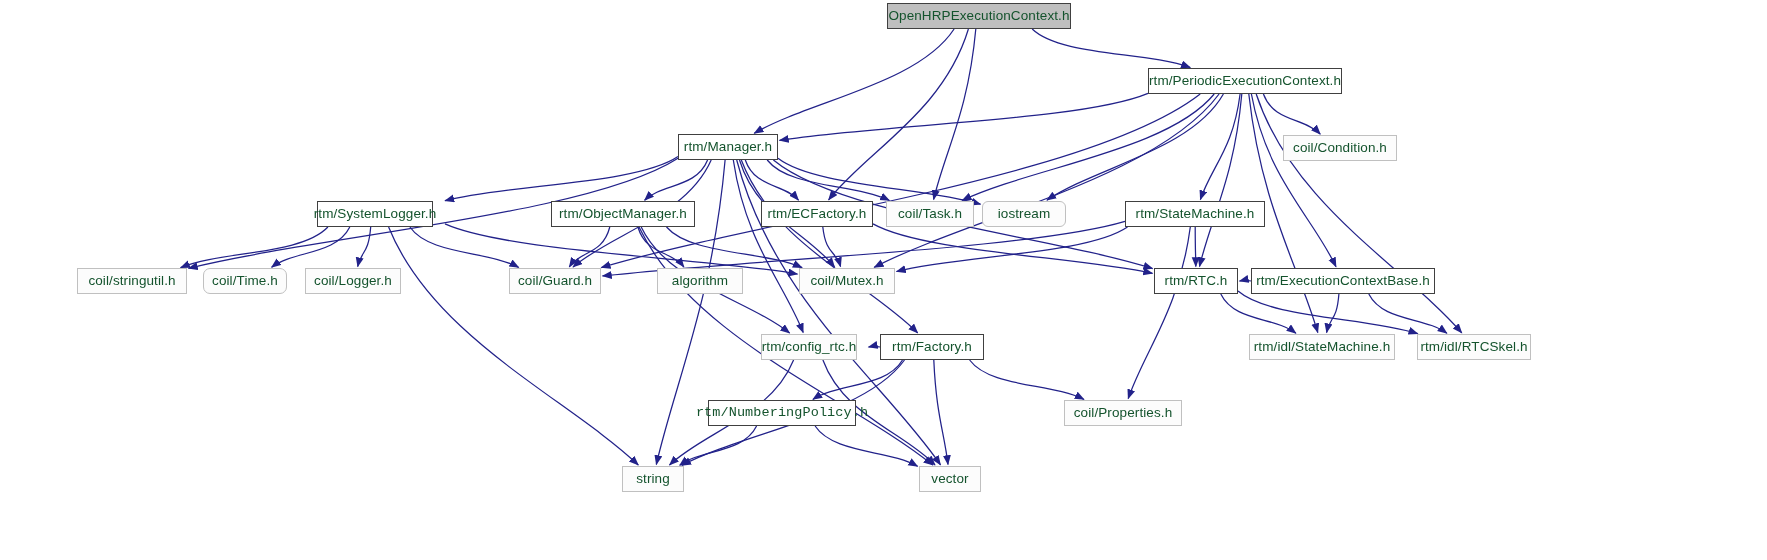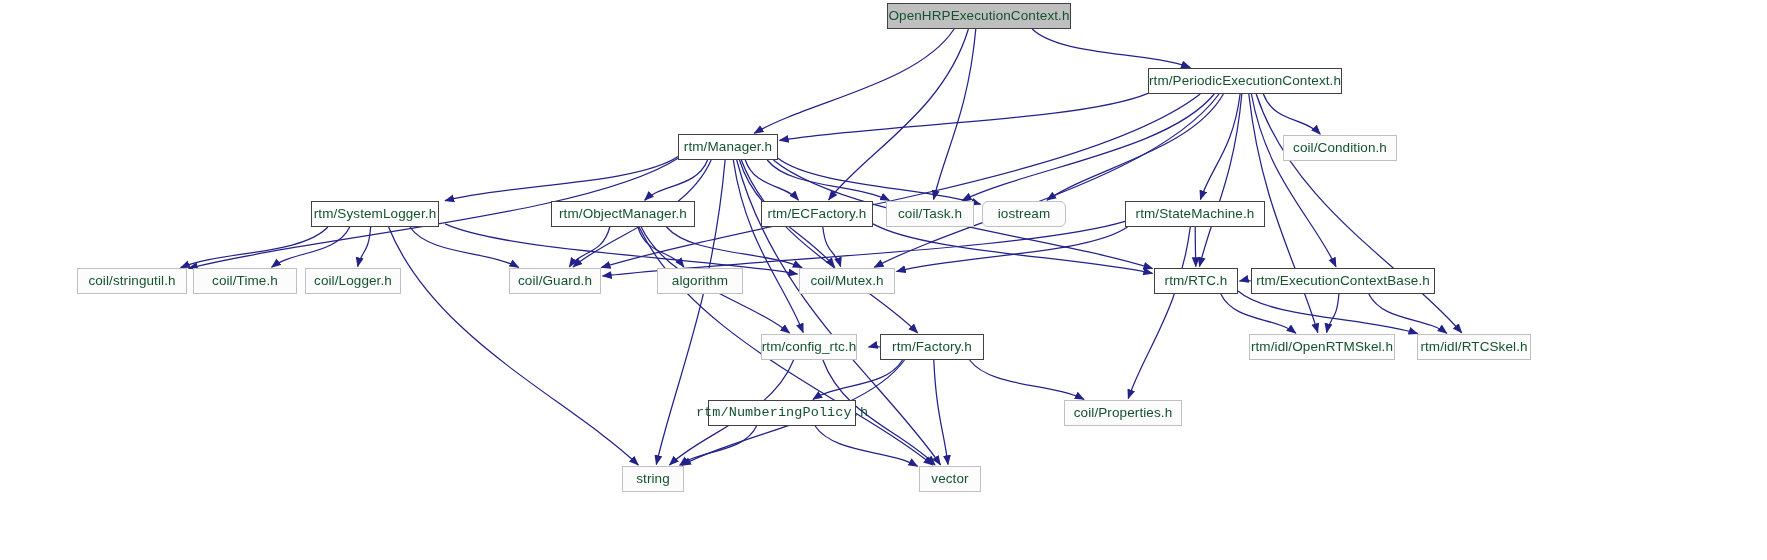--- a/index.html
+++ b/index.html
@@ -120,42 +120,42 @@
       </div>
       <div class="node" style="left: 1245px; top: 81px; width: 194px;">
         <span>rtm/PeriodicExecutionContext.h</span>
       </div>
       <div class="node" style="left: 728px; top: 147px; width: 100px;">
         <span>rtm/Manager.h</span>
       </div>
       <div class="node sys" style="left: 1340px; top: 148px; width: 114px;">
         <span>coil/Condition.h</span>
       </div>
-      <div class="node" style="left: 375px; top: 214px; width: 128px;">
+      <div class="node" style="left: 375px; top: 214px; width: 116px;">
         <span>rtm/SystemLogger.h</span>
       </div>
       <div class="node" style="left: 623px; top: 214px; width: 144px;">
         <span>rtm/ObjectManager.h</span>
       </div>
       <div class="node" style="left: 817px; top: 214px; width: 112px; text-align: center;">
         <span>rtm/ECFactory.h</span>
       </div>
       <div class="node sys" style="left: 930px; top: 214px; width: 88px;">
         <span>coil/Task.h</span>
       </div>
       <div class="node sys" style="left: 1024px; top: 214px; width: 84px; border-radius: 6px;">
         <span>iostream</span>
       </div>
       <div class="node" style="left: 1195px; top: 214px; width: 140px;">
         <span>rtm/StateMachine.h</span>
       </div>
       <div class="node sys" style="left: 132px; top: 281px; width: 110px;">
         <span>coil/stringutil.h</span>
       </div>
-      <div class="node sys" style="left: 245px; top: 281px; width: 104px;">
+      <div class="node sys" style="left: 245px; top: 281px; width: 84px; border-radius: 7px;">
         <span>coil/Time.h</span>
       </div>
       <div class="node sys" style="left: 353px; top: 281px; width: 96px;">
         <span>coil/Logger.h</span>
       </div>
       <div class="node sys" style="left: 555px; top: 281px; width: 92px;">
         <span>coil/Guard.h</span>
       </div>
       <div class="node sys" style="left: 700px; top: 281px; width: 86px;">
         <span>algorithm</span>
@@ -169,21 +169,21 @@
       <div class="node" style="left: 1343px; top: 281px; width: 184px;">
         <span>rtm/ExecutionContextBase.h</span>
       </div>
       <div class="node sys" style="left: 809px; top: 347px; width: 96px;">
         <span>rtm/config_rtc.h</span>
       </div>
       <div class="node" style="left: 932px; top: 347px; width: 104px;">
         <span>rtm/Factory.h</span>
       </div>
       <div class="node sys" style="left: 1322px; top: 347px; width: 146px;">
-        <span>rtm/idl/OpenRTMSkel.h</span>
+        <span>rtm/idl/StateMachine.h</span>
       </div>
       <div class="node sys" style="left: 1474px; top: 347px; width: 114px;">
         <span>rtm/idl/RTCSkel.h</span>
       </div>
       <div class="node" style="left: 782px; top: 413px; width: 148px; font-family: Liberation Mono, monospace;">
         <span>rtm/NumberingPolicy.h</span>
       </div>
       <div class="node sys" style="left: 1123px; top: 413px; width: 118px;">
         <span>coil/Properties.h</span>
       </div>

